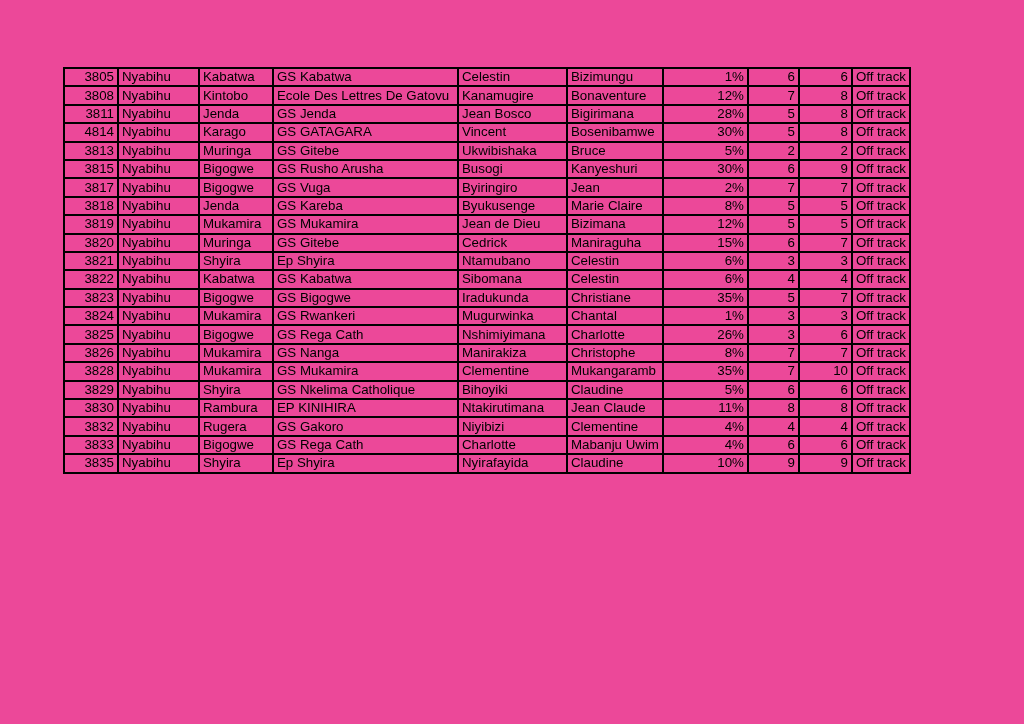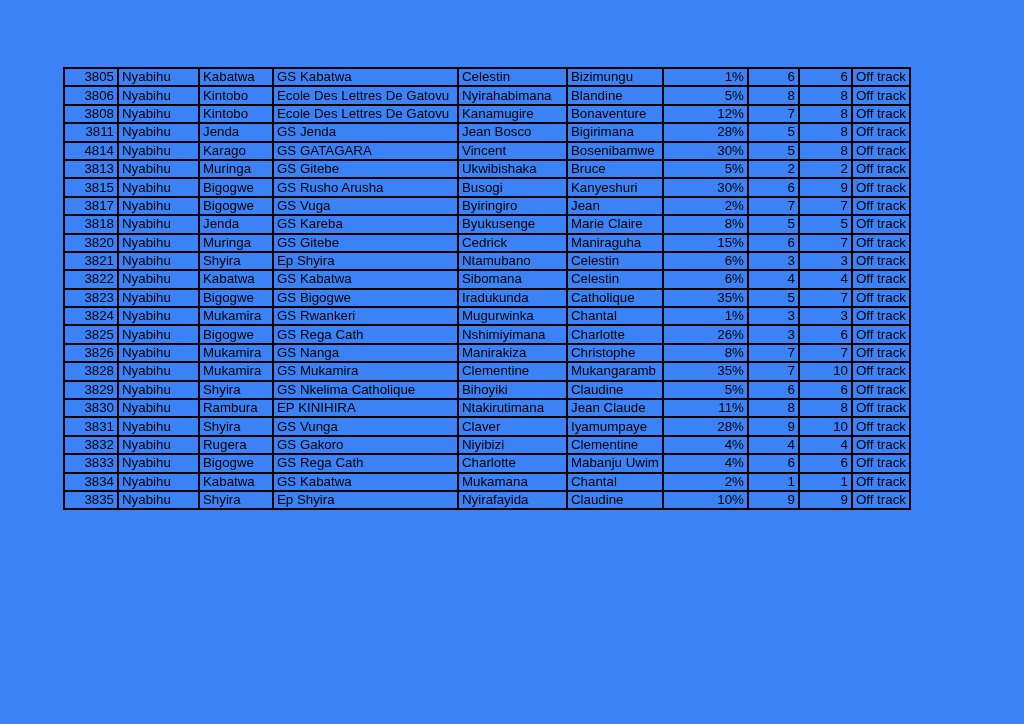--- a/index.html
+++ b/index.html
@@ -4,21 +4,21 @@
 <style>
   html, body {
     margin: 0;
     padding: 0;
     background: #ffffff;
   }
   .page {
     position: relative;
     width: 1024px;
     height: 724px;
-    background: #3b82f6;
+    background: #ec4899;
     overflow: hidden;
     font-family: "Liberation Sans", sans-serif;
     color: #000000;
   }
   table.data-table {
     position: absolute;
     left: 63px;
     top: 67px;
     border-collapse: separate;
     border-spacing: 0;
@@ -81,32 +81,20 @@
           <td>Kabatwa</td>
           <td>GS Kabatwa</td>
           <td>Celestin</td>
           <td>Bizimungu</td>
           <td>1%</td>
           <td>6</td>
           <td>6</td>
           <td>Off track</td>
         </tr>
         <tr>
-          <td>3806</td>
-          <td>Nyabihu</td>
-          <td>Kintobo</td>
-          <td>Ecole Des Lettres De Gatovu</td>
-          <td>Nyirahabimana</td>
-          <td>Blandine</td>
-          <td>5%</td>
-          <td>8</td>
-          <td>8</td>
-          <td>Off track</td>
-        </tr>
-        <tr>
           <td>3808</td>
           <td>Nyabihu</td>
           <td>Kintobo</td>
           <td>Ecole Des Lettres De Gatovu</td>
           <td>Kanamugire</td>
           <td>Bonaventure</td>
           <td>12%</td>
           <td>7</td>
           <td>8</td>
           <td>Off track</td>
@@ -177,20 +165,32 @@
           <td>Jenda</td>
           <td>GS Kareba</td>
           <td>Byukusenge</td>
           <td>Marie Claire</td>
           <td>8%</td>
           <td>5</td>
           <td>5</td>
           <td>Off track</td>
         </tr>
         <tr>
+          <td>3819</td>
+          <td>Nyabihu</td>
+          <td>Mukamira</td>
+          <td>GS Mukamira</td>
+          <td>Jean de Dieu</td>
+          <td>Bizimana</td>
+          <td>12%</td>
+          <td>5</td>
+          <td>5</td>
+          <td>Off track</td>
+        </tr>
+        <tr>
           <td>3820</td>
           <td>Nyabihu</td>
           <td>Muringa</td>
           <td>GS Gitebe</td>
           <td>Cedrick</td>
           <td>Maniraguha</td>
           <td>15%</td>
           <td>6</td>
           <td>7</td>
           <td>Off track</td>
@@ -218,21 +218,21 @@
           <td>4</td>
           <td>4</td>
           <td>Off track</td>
         </tr>
         <tr>
           <td>3823</td>
           <td>Nyabihu</td>
           <td>Bigogwe</td>
           <td>GS Bigogwe</td>
           <td>Iradukunda</td>
-          <td>Catholique</td>
+          <td>Christiane</td>
           <td>35%</td>
           <td>5</td>
           <td>7</td>
           <td>Off track</td>
         </tr>
         <tr>
           <td>3824</td>
           <td>Nyabihu</td>
           <td>Mukamira</td>
           <td>GS Rwankeri</td>
@@ -294,32 +294,20 @@
         <tr>
           <td>3830</td>
           <td>Nyabihu</td>
           <td>Rambura</td>
           <td>EP KINIHIRA</td>
           <td>Ntakirutimana</td>
           <td>Jean Claude</td>
           <td>11%</td>
           <td>8</td>
           <td>8</td>
-          <td>Off track</td>
-        </tr>
-        <tr>
-          <td>3831</td>
-          <td>Nyabihu</td>
-          <td>Shyira</td>
-          <td>GS Vunga</td>
-          <td>Claver</td>
-          <td>Iyamumpaye</td>
-          <td>28%</td>
-          <td>9</td>
-          <td>10</td>
           <td>Off track</td>
         </tr>
         <tr>
           <td>3832</td>
           <td>Nyabihu</td>
           <td>Rugera</td>
           <td>GS Gakoro</td>
           <td>Niyibizi</td>
           <td>Clementine</td>
           <td>4%</td>
@@ -333,32 +321,20 @@
           <td>Bigogwe</td>
           <td>GS Rega Cath</td>
           <td>Charlotte</td>
           <td>Mabanju Uwim</td>
           <td>4%</td>
           <td>6</td>
           <td>6</td>
           <td>Off track</td>
         </tr>
         <tr>
-          <td>3834</td>
-          <td>Nyabihu</td>
-          <td>Kabatwa</td>
-          <td>GS Kabatwa</td>
-          <td>Mukamana</td>
-          <td>Chantal</td>
-          <td>2%</td>
-          <td>1</td>
-          <td>1</td>
-          <td>Off track</td>
-        </tr>
-        <tr>
           <td>3835</td>
           <td>Nyabihu</td>
           <td>Shyira</td>
           <td>Ep Shyira</td>
           <td>Nyirafayida</td>
           <td>Claudine</td>
           <td>10%</td>
           <td>9</td>
           <td>9</td>
           <td>Off track</td>

